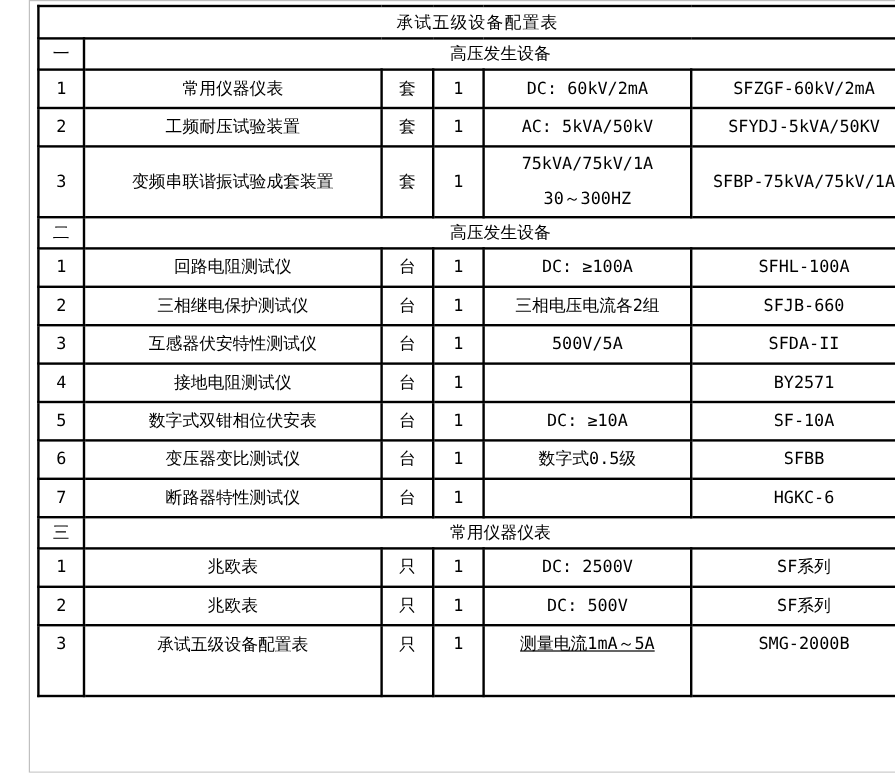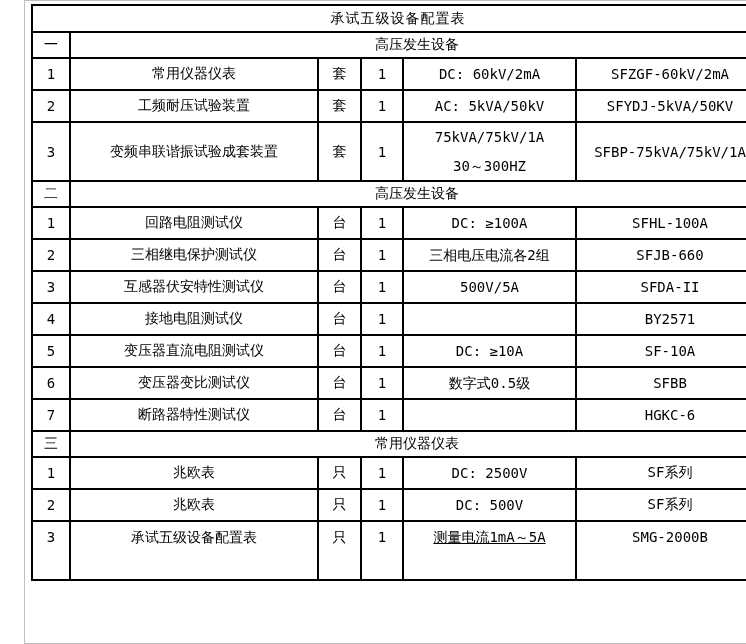--- a/index.html
+++ b/index.html
@@ -146,21 +146,21 @@
           <td>接地电阻测试仪</td>
           <td>台</td>
           <td>1</td>
           <td>
             <div class="spec-line"></div>
           </td>
           <td>BY2571</td>
         </tr>
         <tr class="item-row">
           <td>5</td>
-          <td>变压器直流电阻测试仪</td>
+          <td>数字式双钳相位伏安表</td>
           <td>台</td>
           <td>1</td>
           <td>
             <div class="spec-line">DC: ≥10A</div>
           </td>
           <td>SF-10A</td>
         </tr>
         <tr class="item-row">
           <td>6</td>
           <td>变压器变比测试仪</td>

